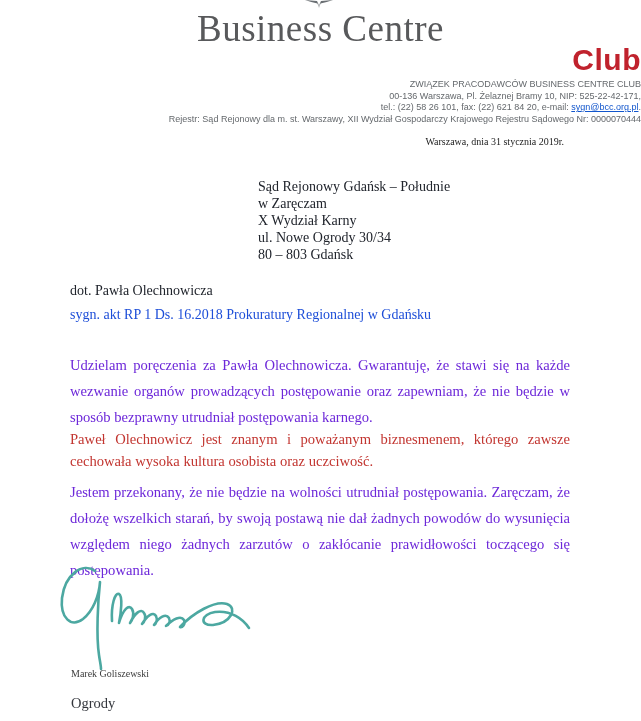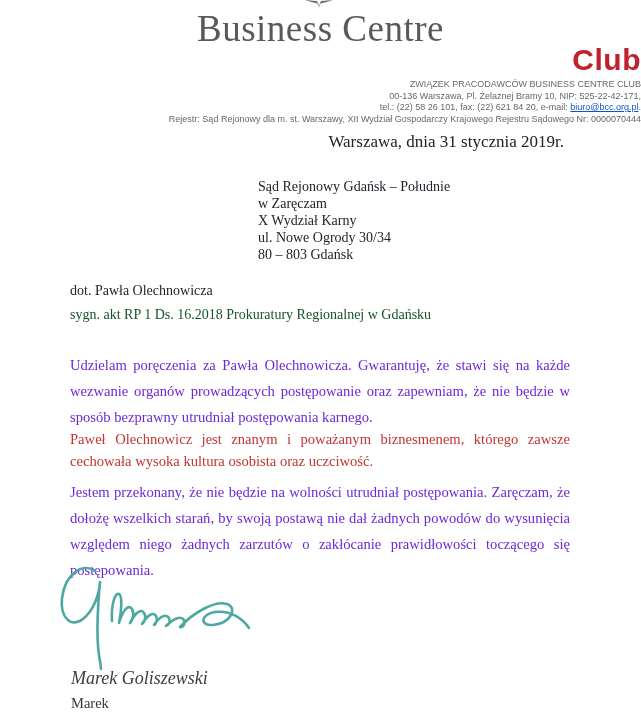--- a/index.html
+++ b/index.html
@@ -41,64 +41,64 @@
     font-family:"Liberation Sans", sans-serif;
     font-size:9px; line-height:11.6px;
     color:#64686c;
   }
   .head-small .email-link {
     color:#1155cc; text-decoration:underline; cursor:pointer;
   }
   
   .date-line {
     position:absolute; top:134px; right:77px;
-    font-size:17px; line-height:16px;
+    font-size:10px; line-height:16px;
     color:#222;
   }
   
   .recipient {
     position:absolute; top:179px; left:258px;
     font-size:14px; line-height:16.9px;
     color:#20242c;
   }
   
   .dot-line  { position:absolute; top:283px; left:70px; font-size:14px; color:#20242c; }
-  .sygn-line { position:absolute; top:307px; left:70px; font-size:14px; color:#14532d; }
+  .sygn-line { position:absolute; top:307px; left:70px; font-size:14px; color:#1d4ed8; }
   
   .para {
     position:absolute; left:70px; width:500px;
     font-size:14.6px; line-height:26px;
     text-align:justify;
     color:#6d28d9;
   }
   .para1 { top:352px; }
   .para2 { top:429px; line-height:21.5px; color:#c23530; }
   .para3 { top:471px;margin-top:8px; }
   
   .sig-svg { position:absolute; top:565px; left:55px; width:200px; height:112px; }
   .sig-svg path { fill:none; stroke:#4ca8a1; stroke-width:2.6; stroke-linecap:round; stroke-linejoin:round; }
-  .sig-name  { position:absolute; top:668px; left:71px; font-size:18px; color:#3d3d3d;font-style:italic; }
+  .sig-name  { position:absolute; top:668px; left:71px; font-size:10px; color:#3d3d3d; }
   .sig-title { position:absolute; top:695px; left:71px; font-size:14.5px; color:#33363c; }
 </style>
 </head>
 <body>
 
 <div class="page">
 
   <svg class="ornament" viewBox="0 0 30 9">
     <path d="M1,0 L13,1 Q15,4 15,8 Q15,4 17,1 L29,0 Q22,2.5 16.5,3.5 L15,8 L13.5,3.5 Q8,2.5 1,0 Z" fill="#6a6f73"></path>
   </svg>
 
   <div class="brand-line1">Business Centre</div>
   <div class="brand-line2">Club</div>
 
   <div class="head-small">
     <div>ZWIĄZEK PRACODAWCÓW BUSINESS CENTRE CLUB</div>
     <div>00-136 Warszawa, Pl. Żelaznej Bramy 10, NIP: 525-22-42-171,</div>
-    <div><span>tel.: (22) 58 26 101, fax: (22) 621 84 20, e-mail: </span><span class="email-link">biuro@bcc.org.pl</span><span>.</span></div>
+    <div><span>tel.: (22) 58 26 101, fax: (22) 621 84 20, e-mail: </span><span class="email-link">sygn@bcc.org.pl</span><span>.</span></div>
     <div>Rejestr: Sąd Rejonowy dla m. st. Warszawy, XII Wydział Gospodarczy Krajowego Rejestru Sądowego Nr: 0000070444</div>
   </div>
 
   <div class="date-line">Warszawa, dnia 31 stycznia 2019r.</div>
 
   <div class="recipient">
     <div>Sąd Rejonowy Gdańsk – Południe</div>
     <div>w Zaręczam</div>
     <div>X Wydział Karny</div>
     <div>ul. Nowe Ogrody 30/34</div>
@@ -111,15 +111,15 @@
   <div class="para para1">Udzielam poręczenia za Pawła Olechnowicza. Gwarantuję, że stawi się na każde wezwanie organów prowadzących postępowanie oraz zapewniam, że nie będzie w sposób bezprawny utrudniał postępowania karnego.</div>
   <div class="para para2">Paweł Olechnowicz jest znanym i poważanym biznesmenem, którego zawsze cechowała wysoka kultura osobista oraz uczciwość.</div>
   <div class="para para3">Jestem przekonany, że nie będzie na wolności utrudniał postępowania. Zaręczam, że dołożę wszelkich starań, by swoją postawą nie dał żadnych powodów do wysunięcia względem niego żadnych zarzutów o zakłócanie prawidłowości toczącego się postępowania.</div>
 
   <svg class="sig-svg" viewBox="0 0 200 112">
     <path d="M40,6 C28,-3 10,9 7,33 C5,53 16,63 28,54 C38,46 44,31 45,17 C43,36 41,70 44,90 C45,97 46,101 46,104" stroke="#4ca8a1"></path>
     <path d="M57,56 C56,40 60,27 64,29 C68,31 66,48 64,58 C68,44 74,39 77,44 C80,49 77,56 75,58 C80,48 86,43 89,48 C92,52 89,58 87,59 C92,51 98,46 101,51 C103,55 101,59 99,60 C104,52 111,48 114,53 C116,57 113,61 111,61 C118,54 126,50 129,55 C131,59 127,63 125,62 C138,48 160,35 172,39 C183,43 176,58 158,60 C144,61 146,49 160,47 C176,45 188,54 194,63" stroke="#4ca8a1"></path>
   </svg>
 
   <div class="sig-name">Marek Goliszewski</div>
-  <div class="sig-title">Marek</div>
+  <div class="sig-title">Ogrody</div>
 
 </div>
 
 </body></html>

